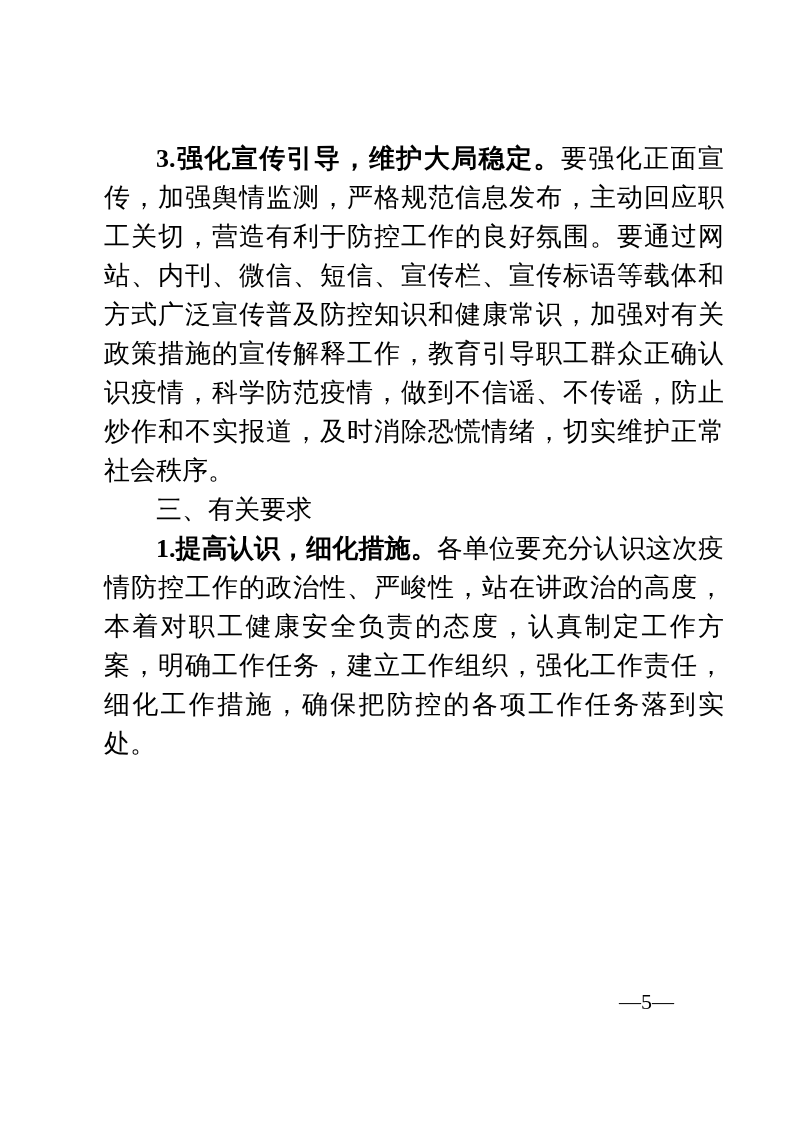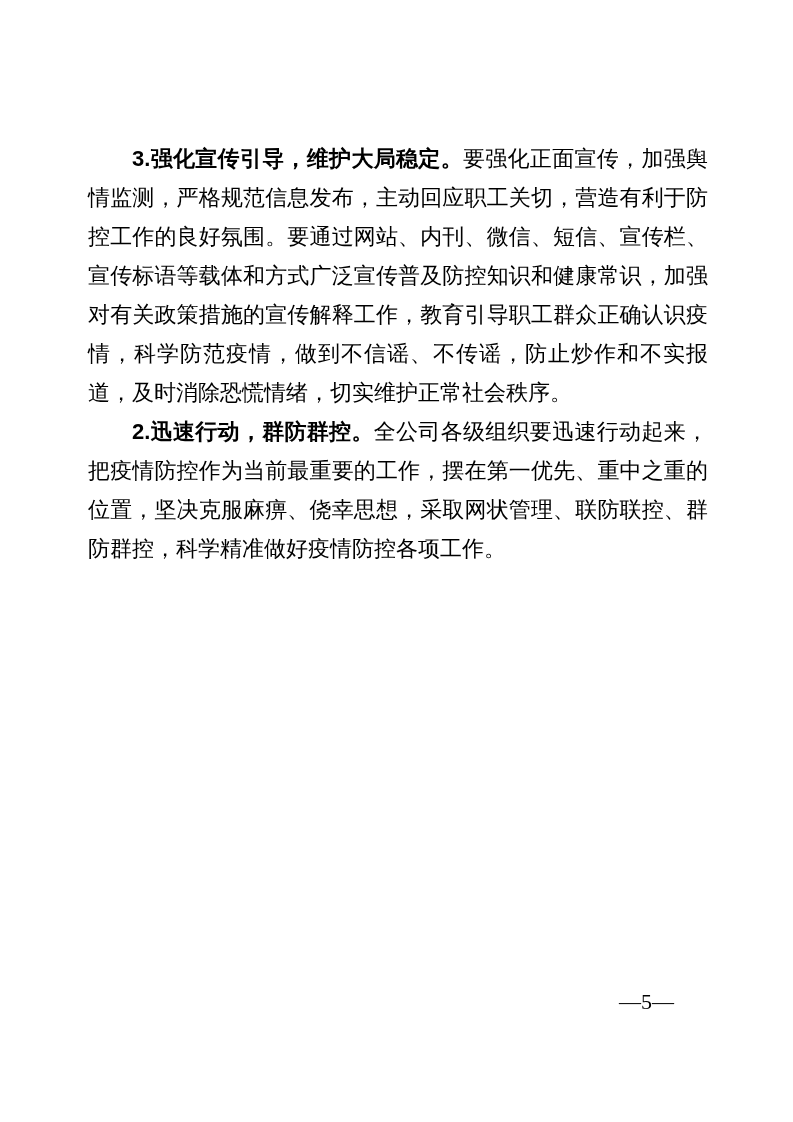--- a/index.html
+++ b/index.html
@@ -11,27 +11,28 @@
     position: relative;
     width: 793px;
     height: 1122px;
     background: #ffffff;
     overflow: hidden;
     font-family: "Liberation Sans", sans-serif;
     color: #000000;
   }
   .text-block {
     position: absolute;
-    left: 88px;
+    left: 104px;
     top: 139px;
     width: 620px;
-    font-size: 22px;
+    font-size: 26px;
     line-height: 39px;
     text-align: justify;
     letter-spacing: 0;
+    font-family: Liberation Serif, serif;
   }
   .text-block p {
     margin: 0;
     padding: 0;
     text-indent: 2em;
   }
   .lead {
     font-weight: 700;
   }
   .section-heading {
@@ -50,22 +51,23 @@
 </style>
 </head>
 <body>
 
 <div class="page">
 
   <div class="text-block">
 
     <p><span class="lead">3.强化宣传引导，维护大局稳定。</span><span>要强化正面宣传，加强舆情监测，严格规范信息发布，主动回应职工关切，营造有利于防控工作的良好氛围。要通过网站、内刊、微信、短信、宣传栏、宣传标语等载体和方式广泛宣传普及防控知识和健康常识，加强对有关政策措施的宣传解释工作，教育引导职工群众正确认识疫情，科学防范疫情，做到不信谣、不传谣，防止炒作和不实报道，及时消除恐慌情绪，切实维护正常社会秩序。</span></p>
 
+    <p class="section-heading">三、有关要求</p>
 
+    <p><span class="lead">1.提高认识，细化措施。</span><span>各单位要充分认识这次疫情防控工作的政治性、严峻性，站在讲政治的高度，本着对职工健康安全负责的态度，认真制定工作方案，明确工作任务，建立工作组织，强化工作责任，细化工作措施，确保把防控的各项工作任务落到实处。</span></p>
 
-    <p><span class="lead">2.迅速行动，群防群控。</span><span>全公司各级组织要迅速行动起来，把疫情防控作为当前最重要的工作，摆在第一优先、重中之重的位置，坚决克服麻痹、侥幸思想，采取网状管理、联防联控、群防群控，科学精准做好疫情防控各项工作。</span></p>
 
 
   </div>
 
   <div class="page-number">—5—</div>
 
 </div>
 
 </body></html>

